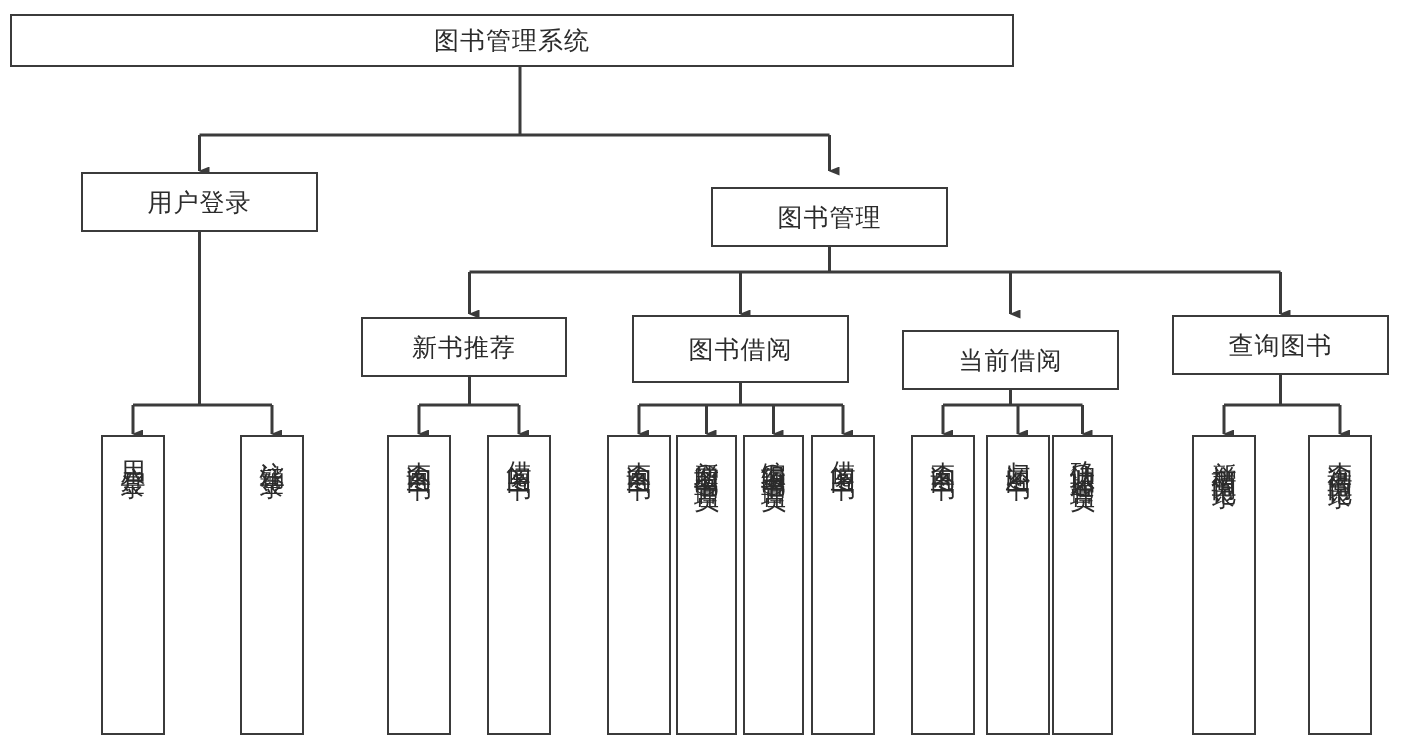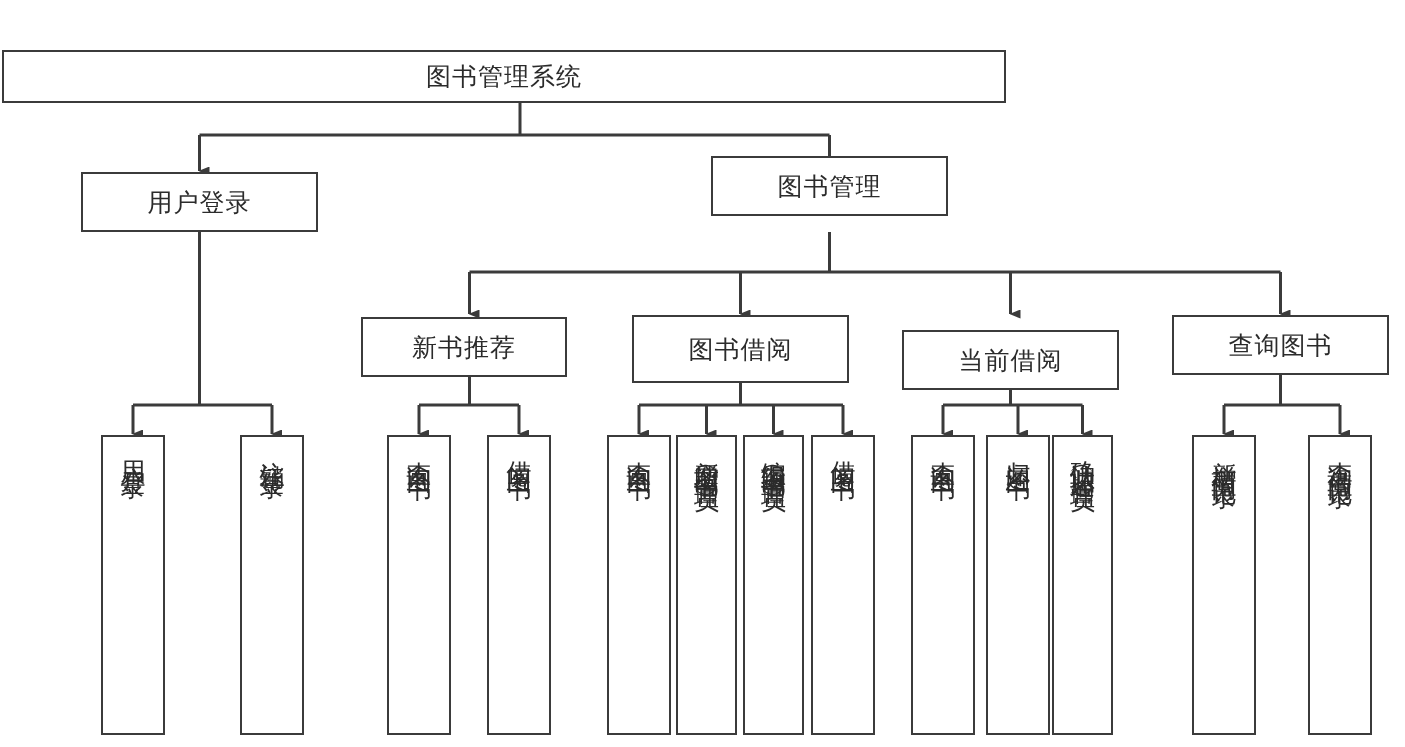--- a/index.html
+++ b/index.html
@@ -112,27 +112,27 @@
         <path d="M 1018 405 L 1018 434" marker-end="url(#arrowhead)"></path>
         <path d="M 1082.5 405 L 1082.5 434" marker-end="url(#arrowhead)"></path>
         <path d="M 1280.5 375 L 1280.5 405"></path>
         <path d="M 1224 405 L 1340 405"></path>
         <path d="M 1224 405 L 1224 434" marker-end="url(#arrowhead)"></path>
         <path d="M 1340 405 L 1340 434" marker-end="url(#arrowhead)"></path>
       </g>
   </svg>
 
   <div id="nodes-layer">
-      <div class="node h-node" style="left: 2px; top: 14px; width: 1004px; height: 53px; margin-top: 36px;">
+      <div class="node h-node" style="left: 10px; top: 14px; width: 1004px; height: 53px;">
         <span class="lbl">图书管理系统</span>
       </div>
       <div class="node h-node" style="left: 81px; top: 172px; width: 237px; height: 60px;">
         <span class="lbl">用户登录</span>
       </div>
-      <div class="node h-node" style="left: 711px; top: 156px; width: 237px; height: 60px;">
+      <div class="node h-node" style="left: 711px; top: 187px; width: 237px; height: 60px;">
         <span class="lbl">图书管理</span>
       </div>
       <div class="node h-node" style="left: 361px; top: 317px; width: 206px; height: 60px;">
         <span class="lbl">新书推荐</span>
       </div>
       <div class="node h-node" style="left: 632px; top: 315px; width: 217px; height: 68px;">
         <span class="lbl">图书借阅</span>
       </div>
       <div class="node h-node" style="left: 902px; top: 330px; width: 217px; height: 60px;">
         <span class="lbl">当前借阅</span>

